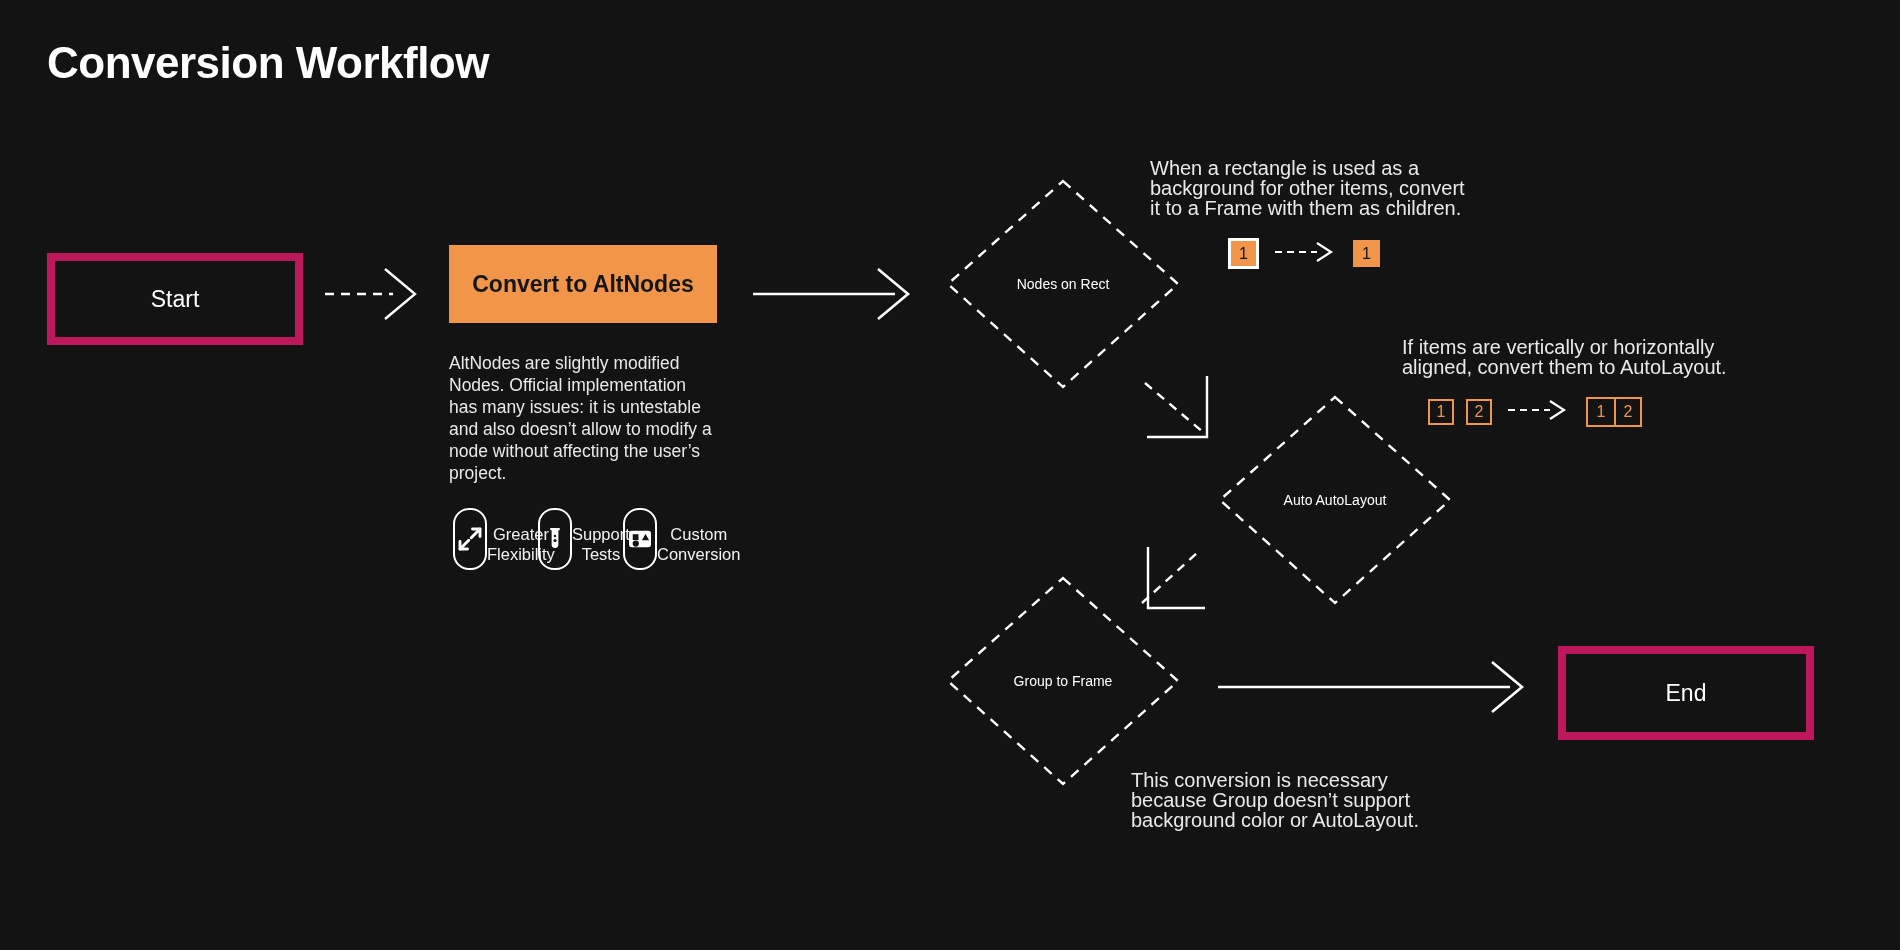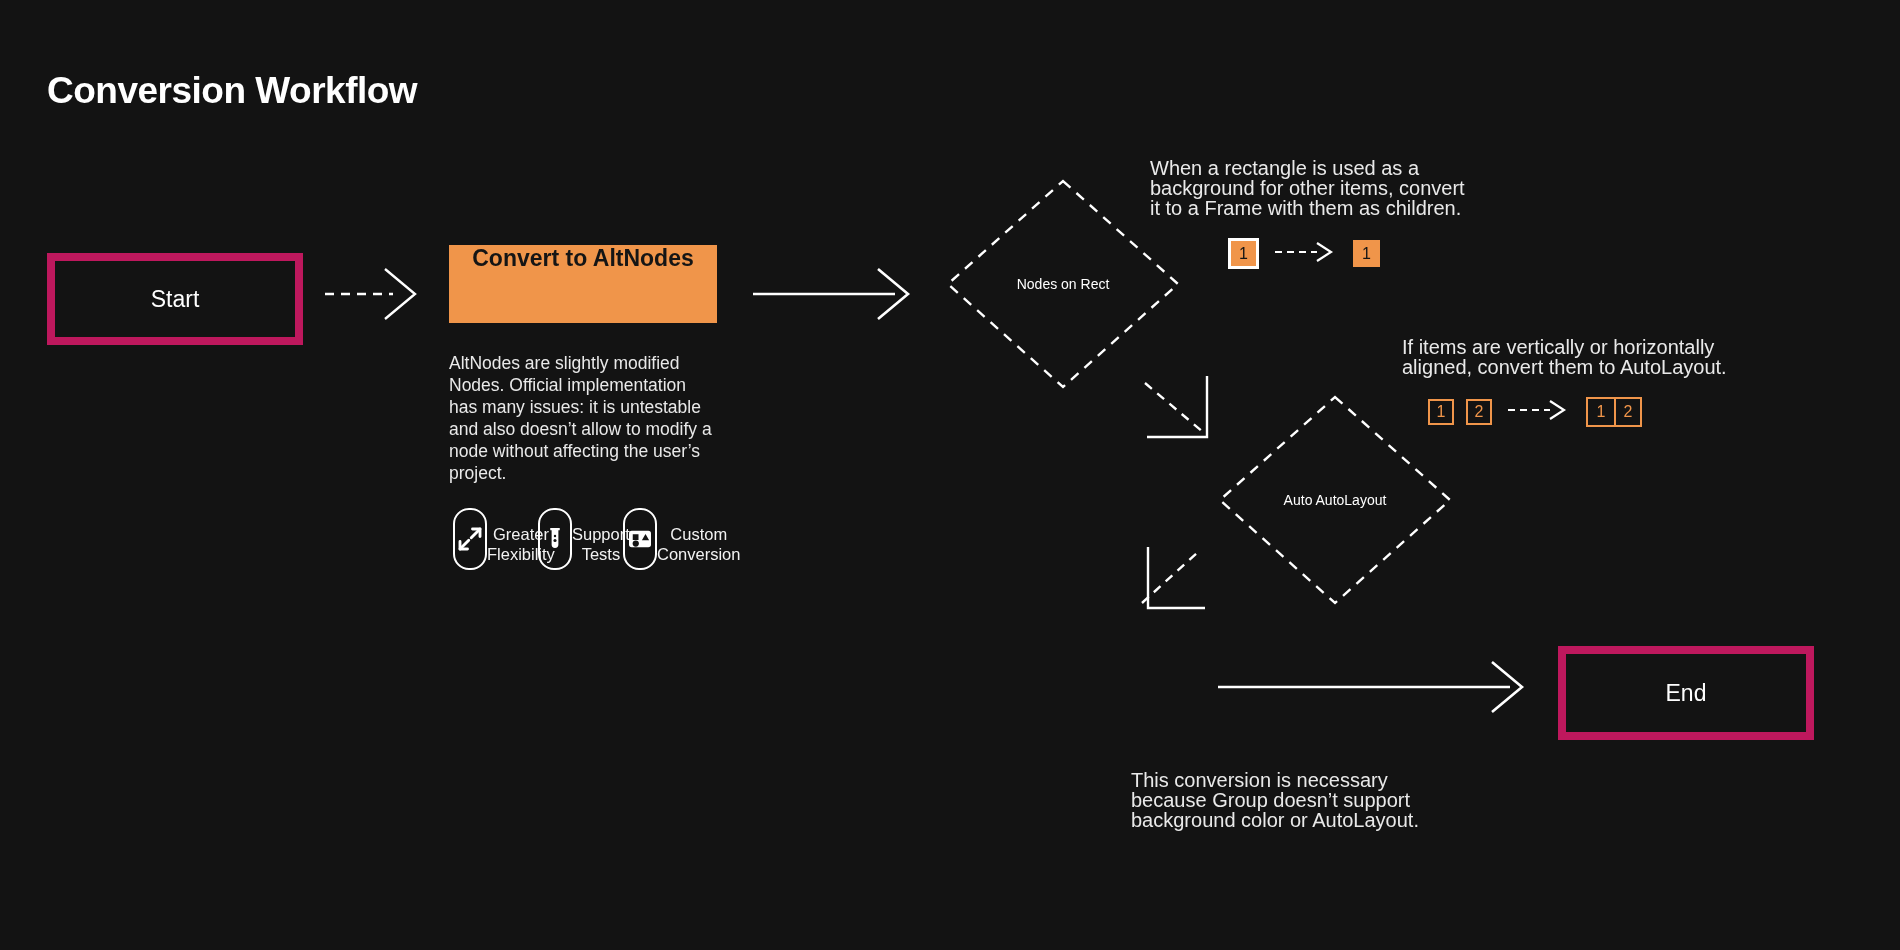--- a/index.html
+++ b/index.html
@@ -20,26 +20,25 @@
     width: 1900px;
     height: 950px;
     background: #131313;
   }
 
   
   #page-title {
     position: absolute;
     left: 47px;
     top: 38px;
-    font-size: 37px;
+    font-size: 44px;
     font-weight: bold;
     letter-spacing: -0.5px;
     color: #ffffff;
     white-space: nowrap;
-    margin-top: 32px;
   }
 
   
   .term-box {
     position: absolute;
     border: 8px solid #be185d;
     background: transparent;
     display: flex;
     align-items: center;
     justify-content: center;
@@ -51,21 +50,21 @@
 
   
   #convert-box {
     position: absolute;
     left: 449px;
     top: 245px;
     width: 268px;
     height: 78px;
     background: #F0954A;
     display: flex;
-    align-items: flex-start;
+    align-items: center;
     justify-content: center;
     font-size: 23px;
     font-weight: bold;
     color: #151515;
   }
 
   
   #convert-note {
     position: absolute;
     left: 449px;
@@ -302,20 +301,26 @@
     <div class="diamond-label">Nodes on Rect</div>
   </div>
 
   <div class="diamond-wrap" id="d-auto-autolay">
     <svg class="diamond-shape" viewBox="0 0 236 212">
       <polygon points="118,3 233,106 118,209 3,106" fill="none" stroke="#ffffff" stroke-width="2.4" stroke-dasharray="10 8"></polygon>
     </svg>
     <div class="diamond-label">Auto AutoLayout</div>
   </div>
 
+  <div class="diamond-wrap" id="d-group-frame">
+    <svg class="diamond-shape" viewBox="0 0 236 212">
+      <polygon points="118,3 233,106 118,209 3,106" fill="none" stroke="#ffffff" stroke-width="2.4" stroke-dasharray="10 8"></polygon>
+    </svg>
+    <div class="diamond-label">Group to Frame</div>
+  </div>
 
   <div class="annotation" id="anno-rect">When a rectangle is used as a background for other items, convert it to a Frame with them as children.</div>
 
   <div class="badge-row" id="badges-rect">
     <div class="badge badge-white-border">1</div>
     <div class="mini-arrow">
       <svg width="66" height="24" viewBox="0 0 66 24">
         <line x1="2" y1="12" x2="44" y2="12" stroke="#ffffff" stroke-width="2.2" stroke-dasharray="7 5"></line>
         <polyline points="44,3 58,12 44,21" fill="none" stroke="#ffffff" stroke-width="2.2"></polyline>
       </svg>

